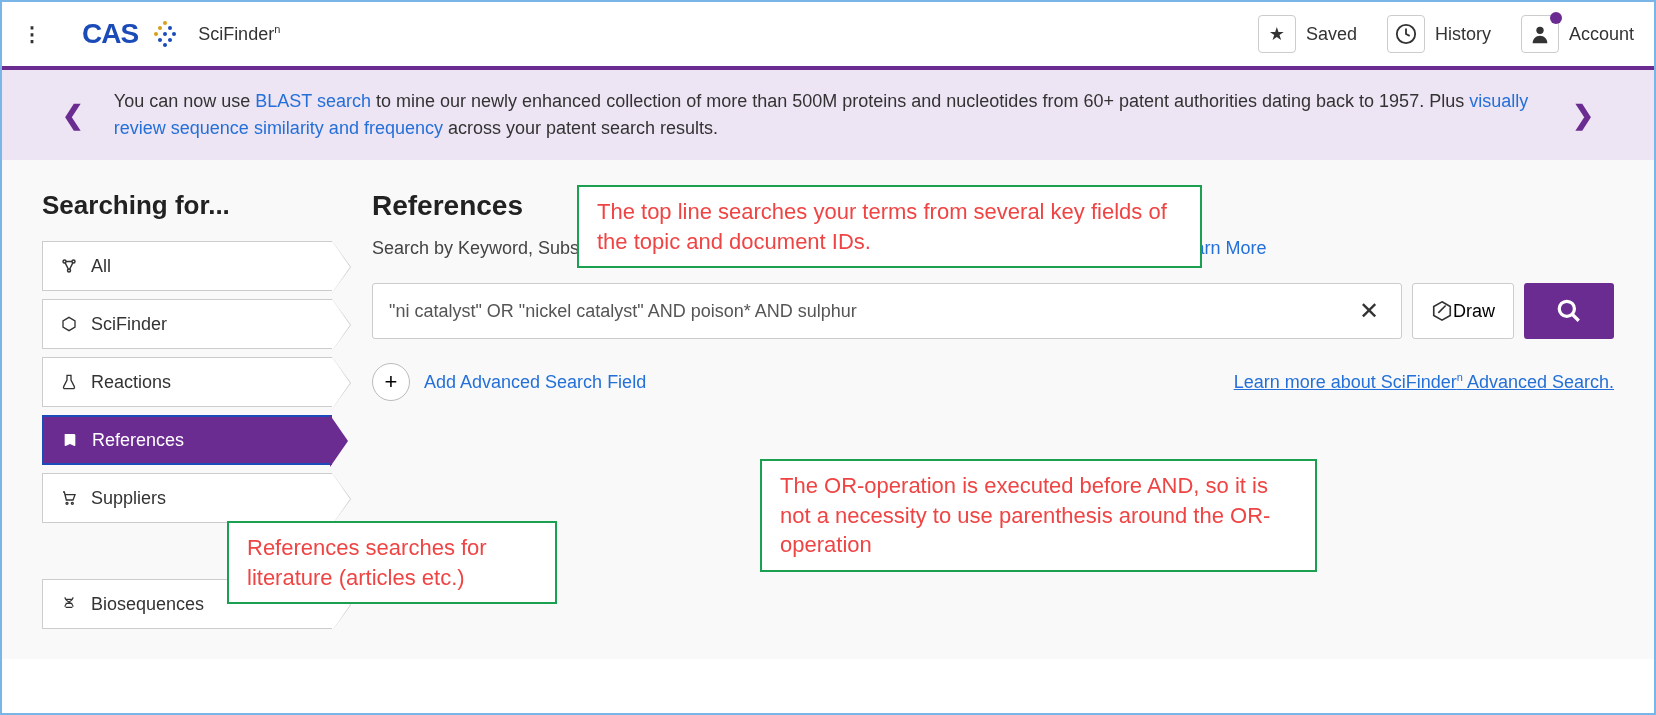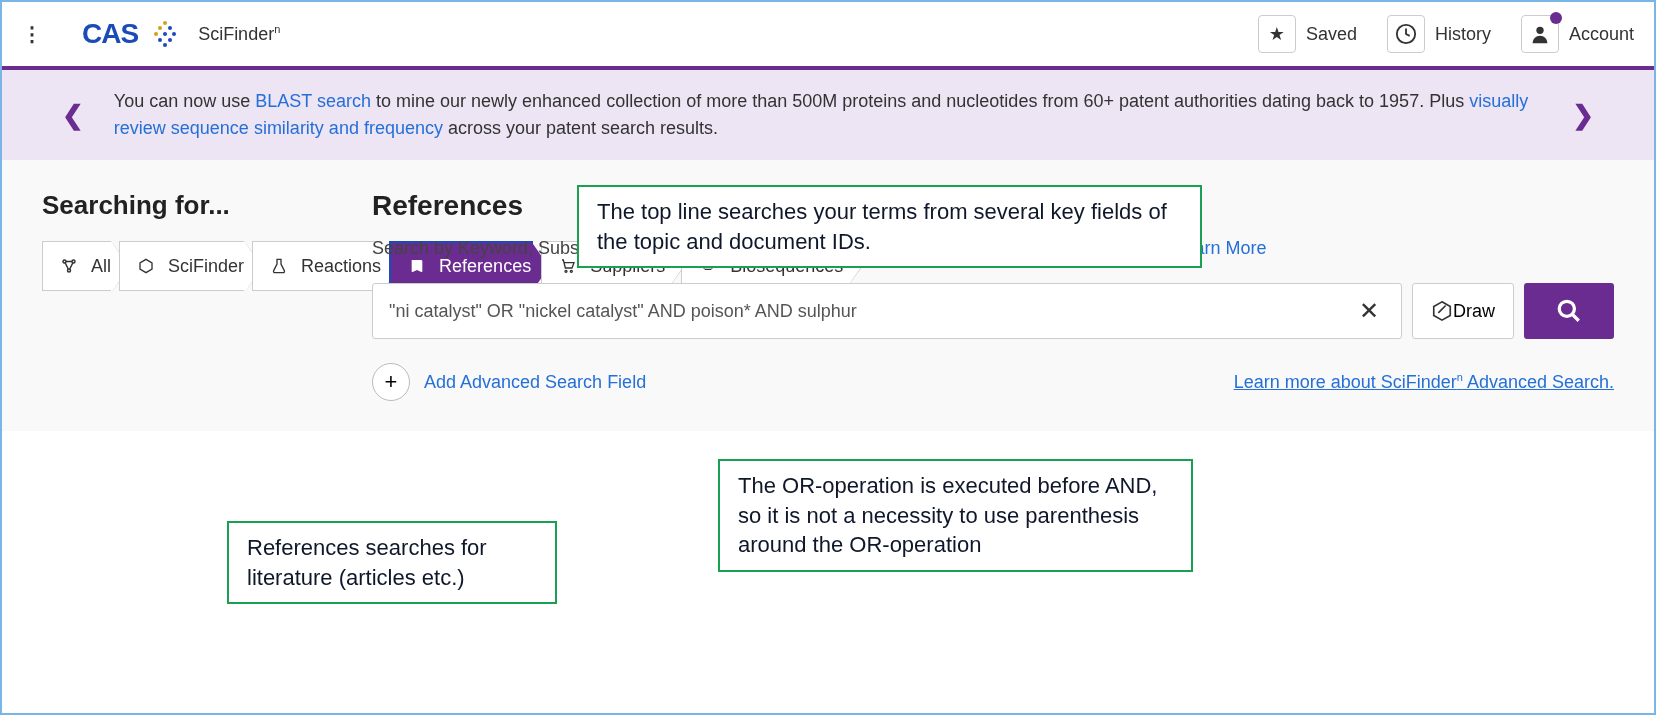--- a/index.html
+++ b/index.html
@@ -115,21 +115,21 @@
       flex-shrink: 0;
     }
     .sidebar h2 {
       font-size: 26px;
       font-weight: 700;
       color: #222;
       margin-bottom: 20px;
     }
     .tab-list {
       display: flex;
-      flex-direction: row;
+      flex-direction: column;
       gap: 8px;
     }
     .tab-item {
       position: relative;
       height: 50px;
       background: #fff;
       border: 1px solid #ccc;
       border-right: none;
       display: flex;
       align-items: center;
@@ -272,26 +272,26 @@
       text-decoration: underline;
     }
     .learn-more-adv sup { font-size: 11px; }
     .callout {
       position: absolute;
       border: 2px solid #1aa050;
       background: #fff;
       padding: 10px 18px;
       font-size: 22px;
       line-height: 1.35;
-      color: #0f172a;
+      color: #ef4444;
       z-index: 10;
     }
     .callout-1 { left: 575px; top: 183px; width: 625px; }
     .callout-2 { left: 225px; top: 519px; width: 330px; }
-    .callout-3 { left: 716px; top: 457px; width: 475px; }
+    .callout-3 { left: 758px; top: 457px; width: 557px; }
     .tab-icon { width: 20px; display: inline-flex; justify-content: center; }
   </style>
 </head>
 <body>
 
 <div class="header">
   <div class="menu-dots">⋮</div>
   <div class="logo-area">
     <span class="cas-logo">CAS</span>
     <svg class="dots-icon" viewBox="0 0 30 30">

